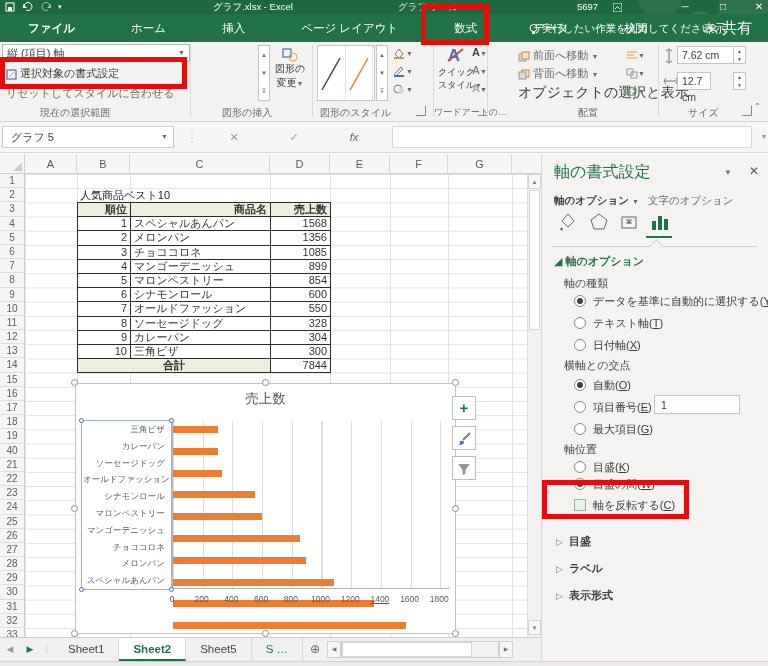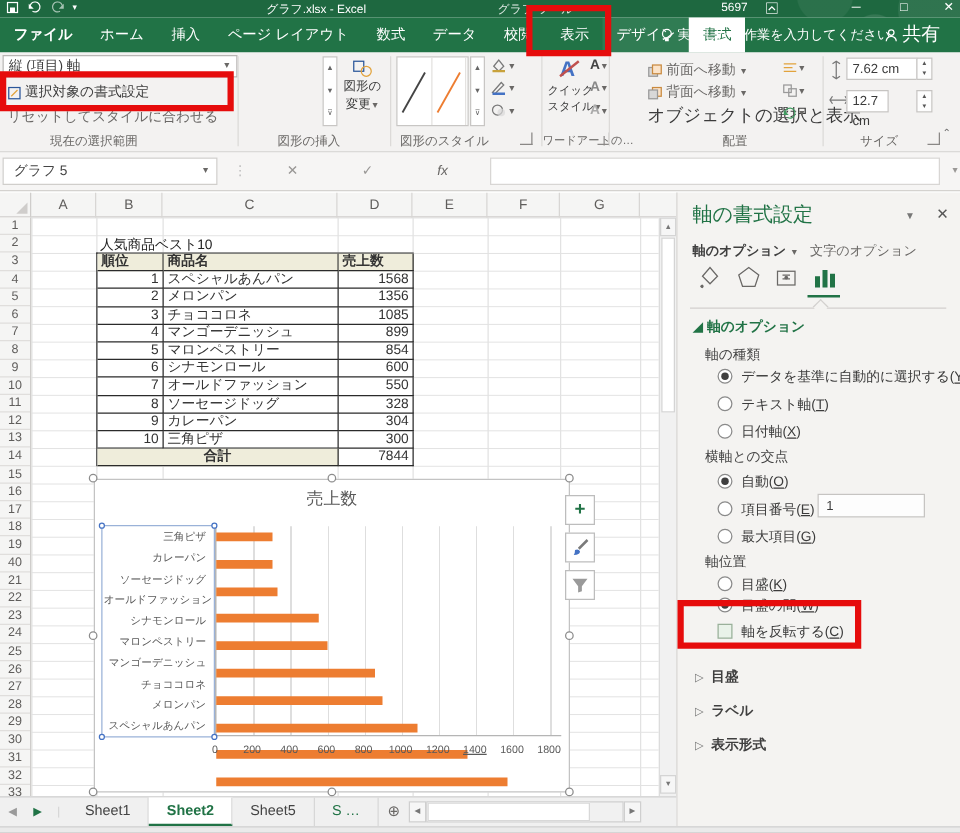--- a/index.html
+++ b/index.html
@@ -12,21 +12,21 @@
   #titlebar{position:absolute;left:0;top:0;width:768px;height:14px;background:#1e6840;color:#fff;
     background-image:radial-gradient(circle at 700px 30px, rgba(255,255,255,.10) 0 18px, transparent 19px),
                      radial-gradient(circle at 745px 8px, rgba(255,255,255,.08) 0 26px, transparent 27px),
                      radial-gradient(circle at 660px -4px, rgba(255,255,255,.06) 0 22px, transparent 23px)}
   .qat{position:absolute;top:1px;height:12px;color:#fff;font-size:10px;line-height:12px}
   .ttxt{position:absolute;top:1px;font-size:9.5px;color:#fff;white-space:nowrap}
   .wbtn{position:absolute;top:0;width:26px;height:14px;text-align:center;font-size:10px;line-height:13px;color:#fff}
 
   
   #tabbar{position:absolute;left:0;top:14px;width:768px;height:28px;background:#217346}
-  .rtab{float:left;height:28px;line-height:28px;padding:0 11px;color:#fff;font-size:11.5px;white-space:nowrap}
+  .rtab{float:left;height:28px;line-height:28px;padding:0 28px;color:#fff;font-size:11.5px;white-space:nowrap}
   .rtab.ctx{background:rgba(255,255,255,.07)}
   .rtab.active{background:#fff;color:#217346}
   #search{position:absolute;left:528px;top:0;height:28px;line-height:28px;color:#fff;font-size:10.5px;white-space:nowrap}
   #share{position:absolute;right:16px;top:0;height:44px;line-height:28px;color:#fff;font-size:15px}
 
   
   #ribbon{position:absolute;left:0;top:42px;width:768px;height:80px;background:#f3f2f1;border-bottom:1px solid #d4d2cf}
   .grp-div{position:absolute;top:3px;height:72px;width:1px;background:#dcdad8}
   .grplabel{position:absolute;top:64px;font-size:10px;color:#6a6866;white-space:nowrap}
   .rbtn{position:absolute;font-size:11px;color:#3b3b3b;white-space:nowrap}
@@ -57,21 +57,21 @@
      background-image:linear-gradient(to bottom,#e2e2e2 1px,transparent 1px);background-size:100% 14.2px}
   .vline{position:absolute;top:20px;height:463px;width:1px;background:#e2e2e2}
   #vscroll{position:absolute;left:527px;top:20px;width:14px;height:463px;background:#f1f1f1;border-left:1px solid #dcdcdc}
   .sbox{position:absolute;left:0;width:13px;height:15px;background:#f6f6f6;border:1px solid #d4d4d4;font-size:6px;color:#777;text-align:center;line-height:14px}
 
   
   #tbl-title{position:absolute;left:80px;top:188px;font-size:11px;color:#222;z-index:3}
   #tbl{position:absolute;left:77px;top:202px;z-index:3;border-top:1.5px solid #2b2b2b;border-left:1.5px solid #2b2b2b;background:#fff}
   .trow{display:grid;grid-template-columns:53px 140px 60px}
   .tc{height:14.2px;line-height:13.5px;border-right:1px solid #2b2b2b;border-bottom:1px solid #2b2b2b;font-size:11px;padding:0 3px;overflow:hidden;white-space:nowrap}
-  .tc.h{background:#efeddb;text-align:left;font-weight:bold}
+  .tc.h{background:#efeddb;text-align:right;font-weight:bold}
   .tc0{text-align:right}.tc1{text-align:left}.tc2{text-align:right}
   .tot{background:#efeddb;font-weight:bold;text-align:center}
 
   
   #chart{position:absolute;left:75px;top:383px;width:381px;height:251px;background:#fff;border:1px solid #c3c3c3;z-index:4}
   #ctitle{position:absolute;left:0;top:6px;width:100%;text-align:center;color:#595959;font-size:13.5px}
   #ccats{position:absolute;left:7px;top:37px;width:87px;height:168px}
   .ccat{height:16.8px;line-height:16.8px;text-align:right;font-size:8.5px;color:#595959;padding-right:5px;white-space:nowrap;overflow:hidden}
   #catsel{position:absolute;left:5px;top:36px;width:91px;height:170px;border:1px solid #9ab2d8;z-index:5}
   .bdot{position:absolute;width:5px;height:5px;border-radius:50%;background:#fff;border:1px solid #4472c4}

